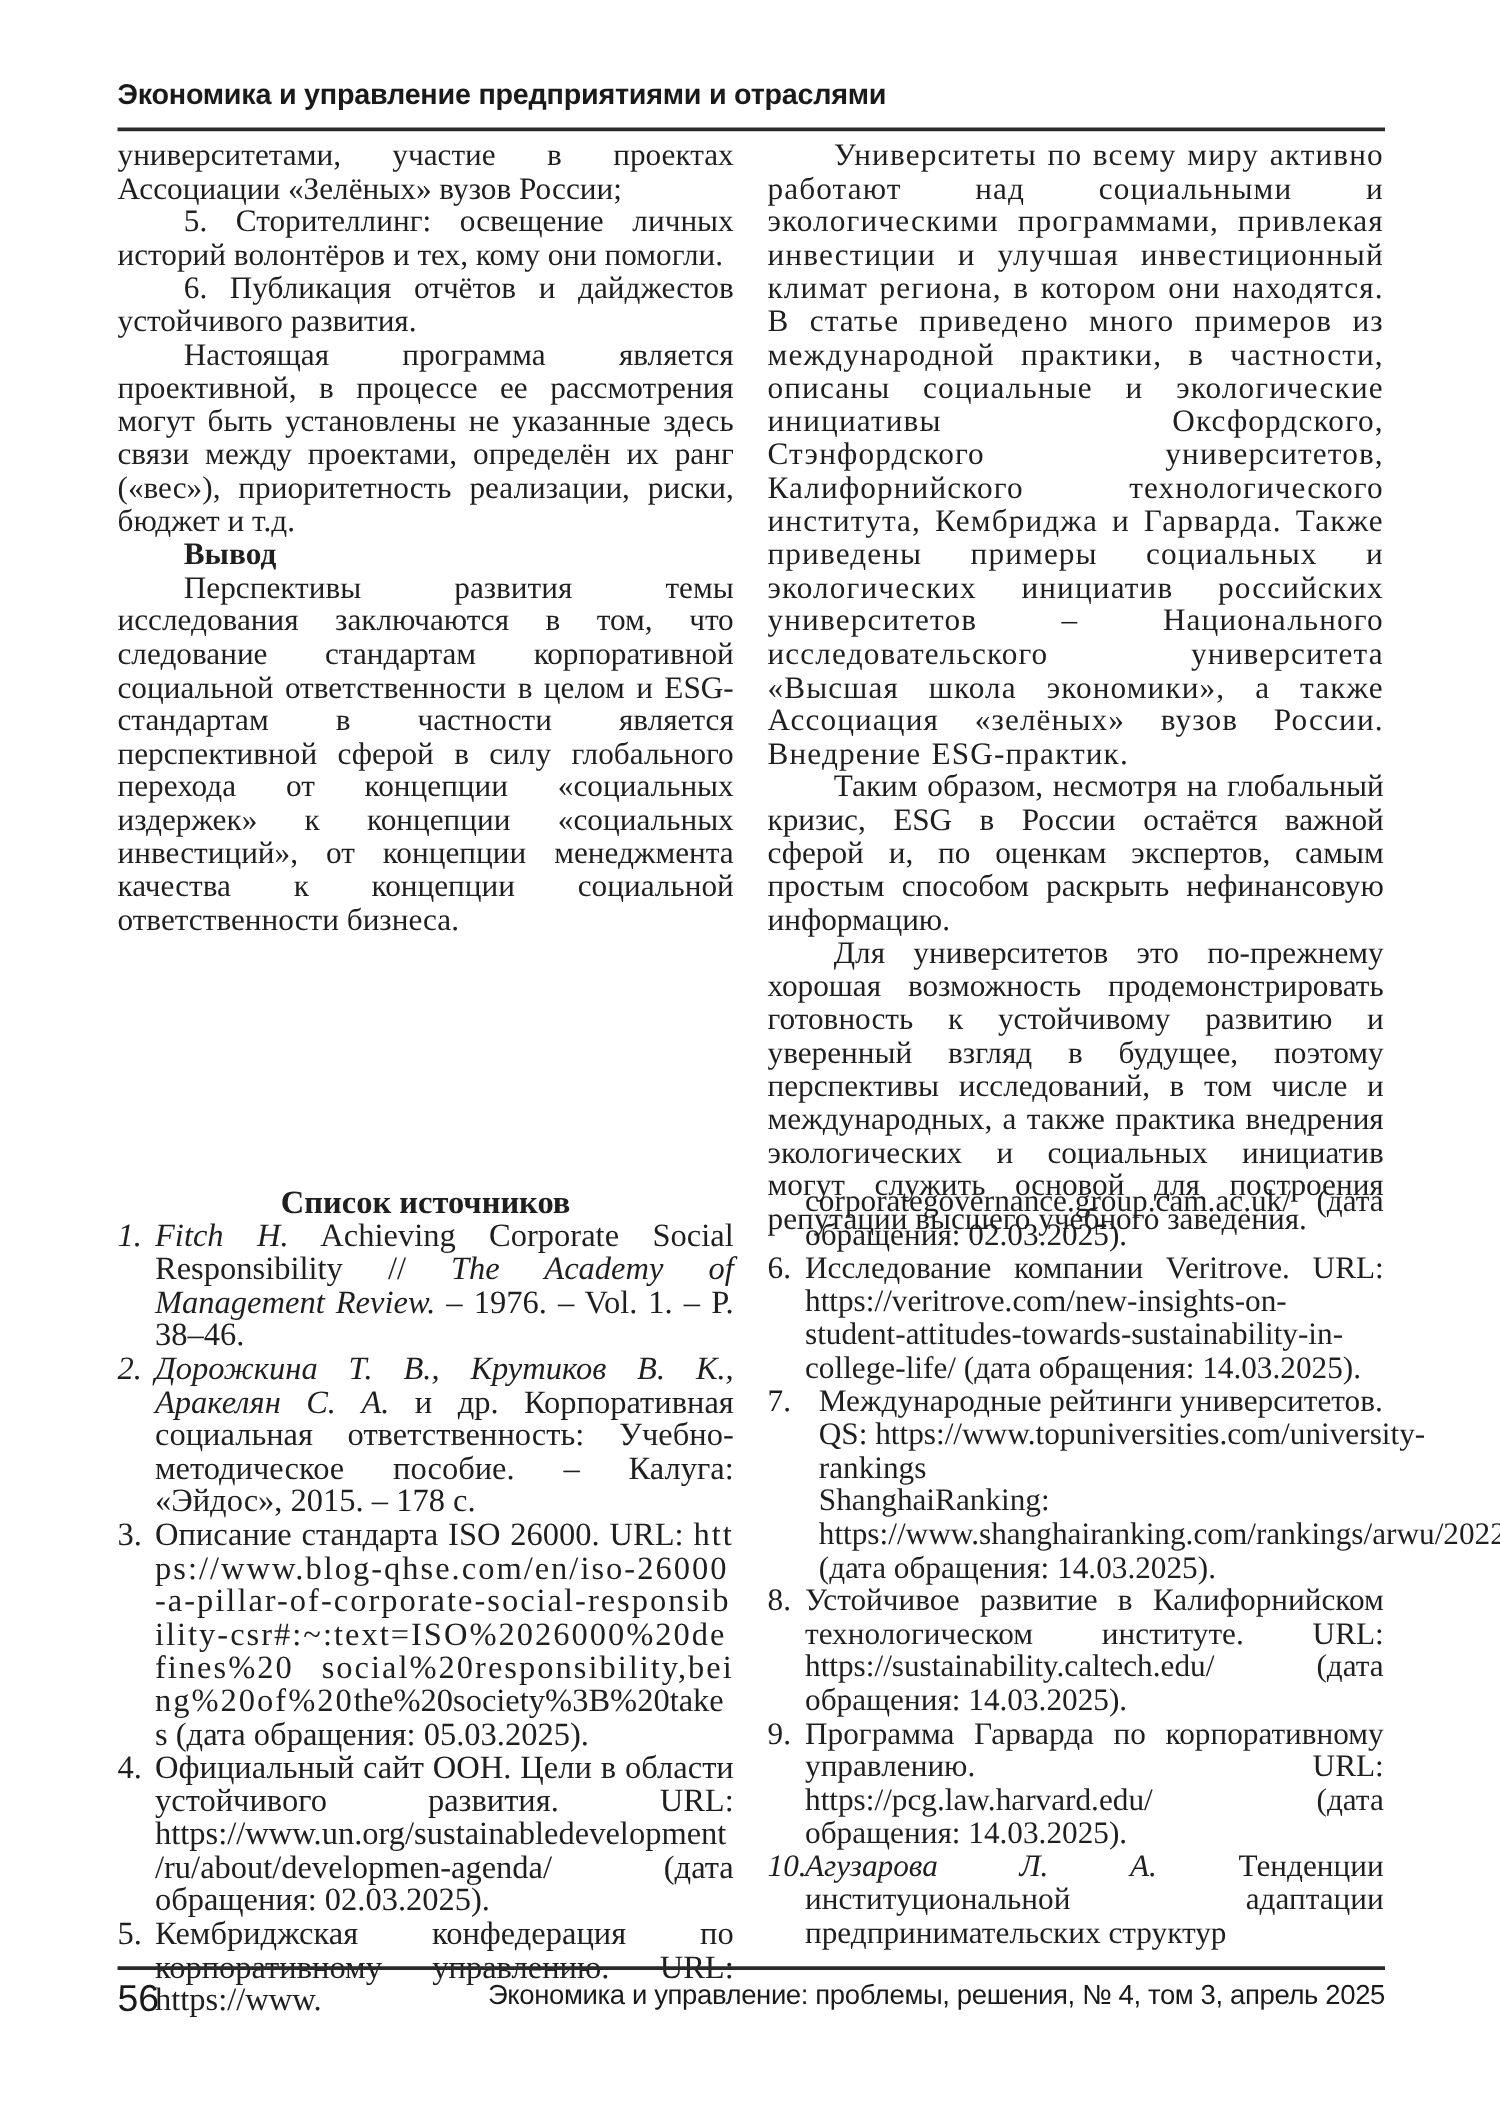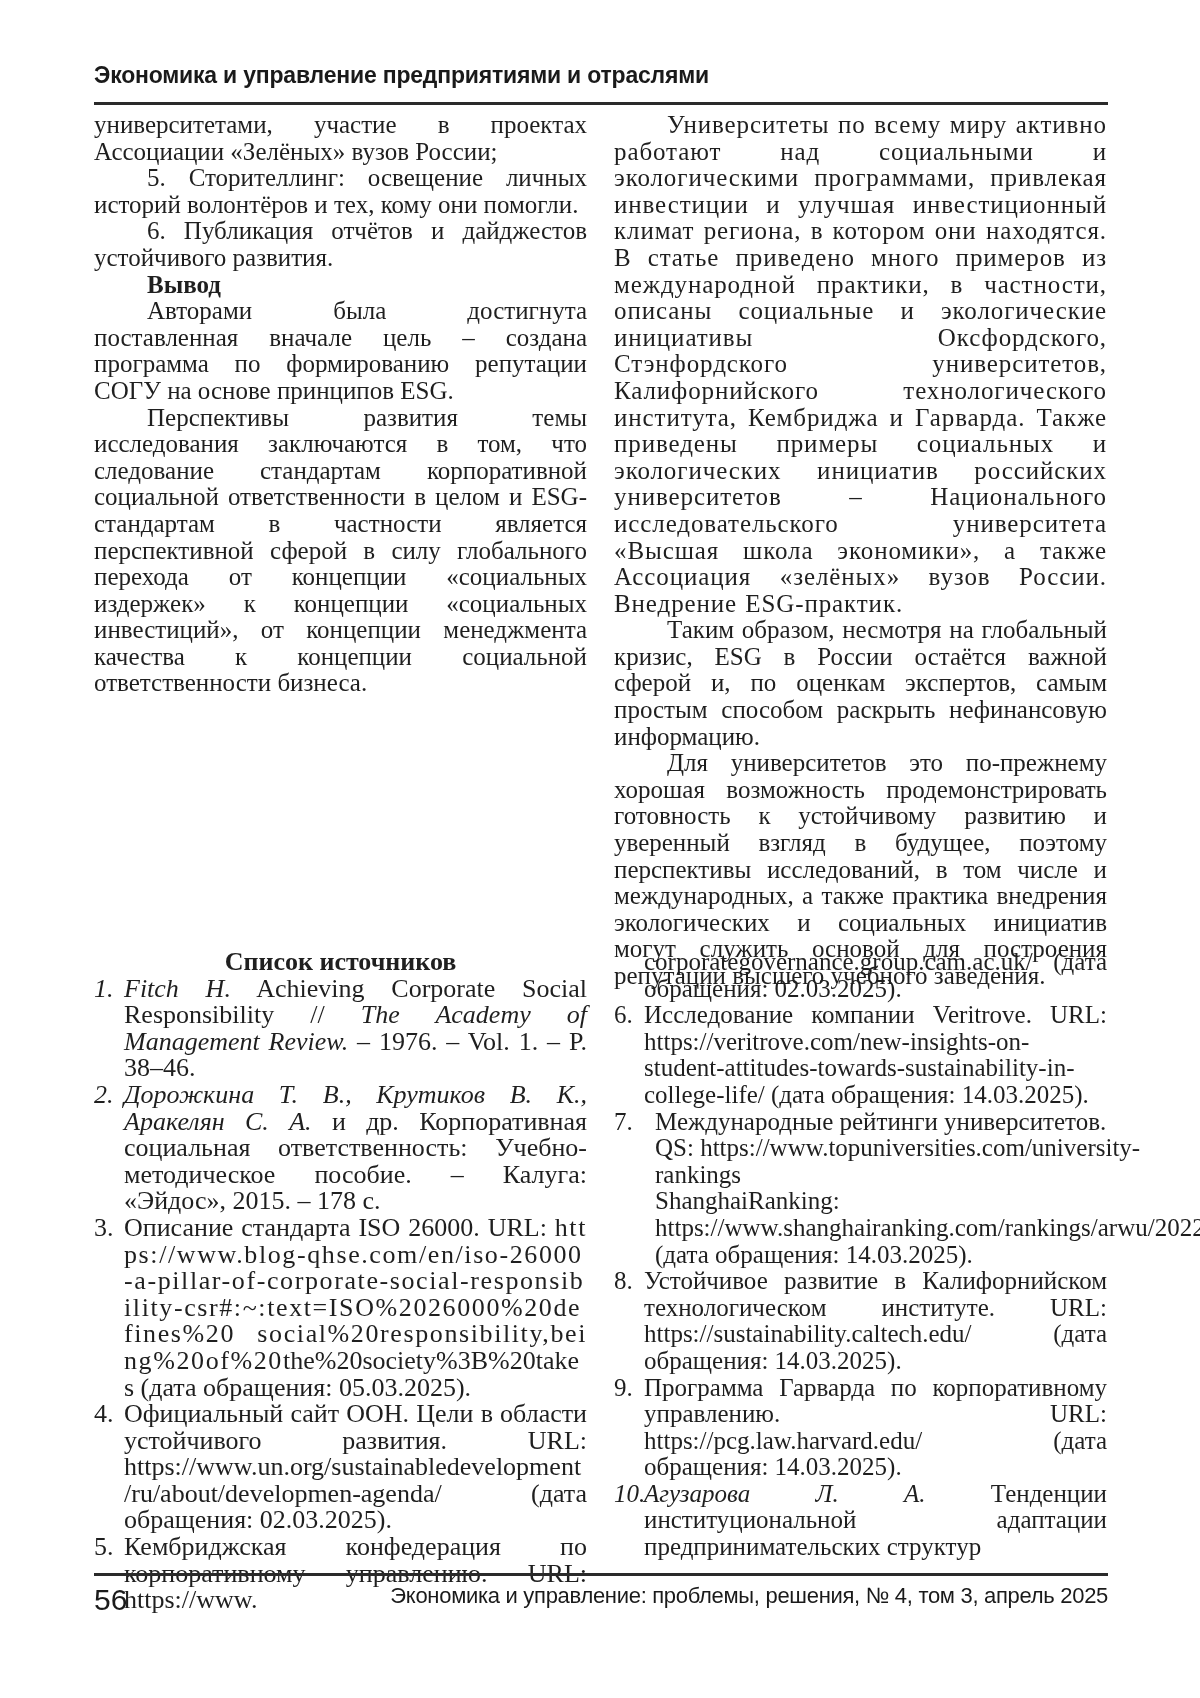--- a/index.html
+++ b/index.html
@@ -42,22 +42,22 @@
 </head>
 <body>
 
 <div class="running-head">Экономика и управление предприятиями и отраслями</div>
 <div class="rule-top"></div>
 
 <div class="col col-left">
   <p>университетами, участие в проектах Ассоциации «Зелёных» вузов России;</p>
   <p class="indent">5. Сторителлинг: освещение личных историй волонтёров и тех, кому они помогли.</p>
   <p class="indent">6. Публикация отчётов и дайджестов устойчивого развития.</p>
+  <p class="indent">Настоящая программа является проективной, в процессе ее рассмотрения могут быть установлены не указанные здесь связи между проектами, определён их ранг («вес»), приоритетность реализации, риски, бюджет и т.д.</p>
   <p class="heading-bold">Вывод</p>
-  <p class="indent">Авторами была достигнута поставленная вначале цель – создана программа по формированию репутации СОГУ на основе принципов ESG.</p>
   <p class="indent">Перспективы развития темы исследования заключаются в том, что следование стандартам корпоративной социальной ответственности в целом и ESG-стандартам в частности является перспективной сферой в силу глобального перехода от концепции «социальных издержек» к концепции «социальных инвестиций», от концепции менеджмента качества к концепции социальной ответственности бизнеса.</p>
 </div>
 
 <div class="col col-right">
   <p class="indent spaced">Университеты по всему миру активно работают над социальными и экологическими программами, привлекая инвестиции и улучшая инвестиционный климат региона, в котором они находятся. В статье приведено много примеров из международной практики, в частности, описаны социальные и экологические инициативы Оксфордского, Стэнфордского университетов, Калифорнийского технологического института, Кембриджа и Гарварда. Также приведены примеры социальных и экологических инициатив российских университетов – Национального исследовательского университета «Высшая школа экономики», а также Ассоциация «зелёных» вузов России. Внедрение ESG-практик.</p>
   <p class="indent">Таким образом, несмотря на глобальный кризис, ESG в России остаётся важной сферой и, по оценкам экспертов, самым простым способом раскрыть нефинансовую информацию.</p>
   <p class="indent">Для университетов это по-прежнему хорошая возможность продемонстрировать готовность к устойчивому развитию и уверенный взгляд в будущее, поэтому перспективы исследований, в том числе и международных, а также практика внедрения экологических и социальных инициатив могут служить основой для построения репутации высшего учебного заведения.</p>
 </div>
 
 <div class="refs-left">

